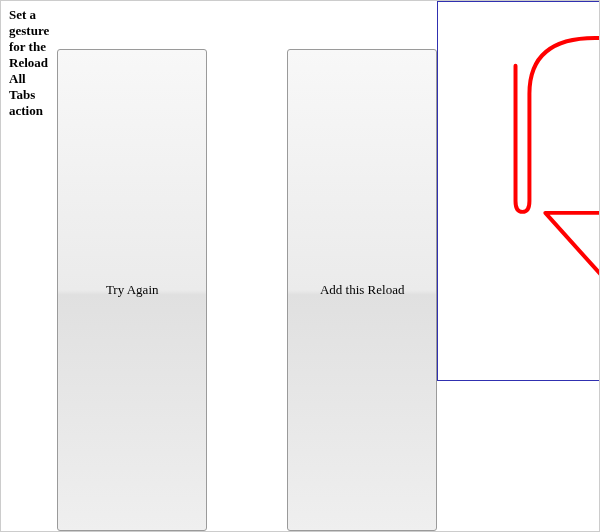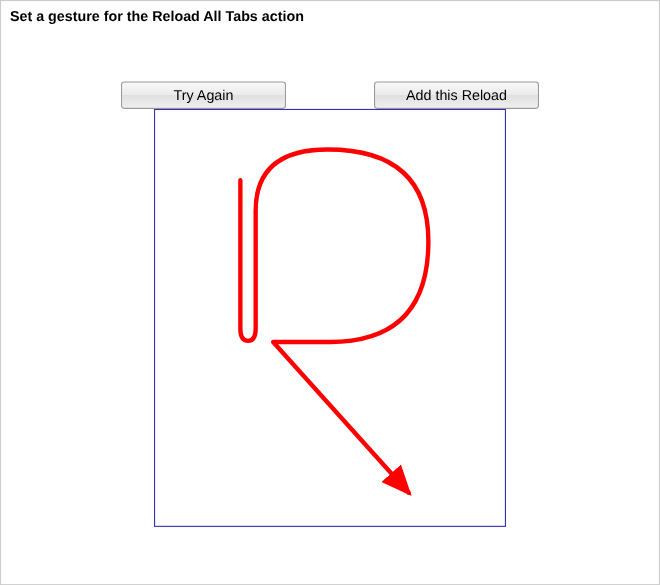--- a/index.html
+++ b/index.html
@@ -12,21 +12,22 @@
       background: #ffffff;
       width: 600px;
       height: 532px;
       border: 1px solid #cccccc;
       overflow: hidden;
     }
     .dialog {
       width: 100%;
       height: 100%;
       display: flex;
-      flex-direction: column;
+      flex-direction: row;
+      font-family: Liberation Serif, serif;
     }
     .dialog-title {
       font-size: 13px;
       font-weight: bold;
       padding: 6px 8px 4px 8px;
       color: #000000;
     }
     .button-row {
       display: flex;
       justify-content: center;

